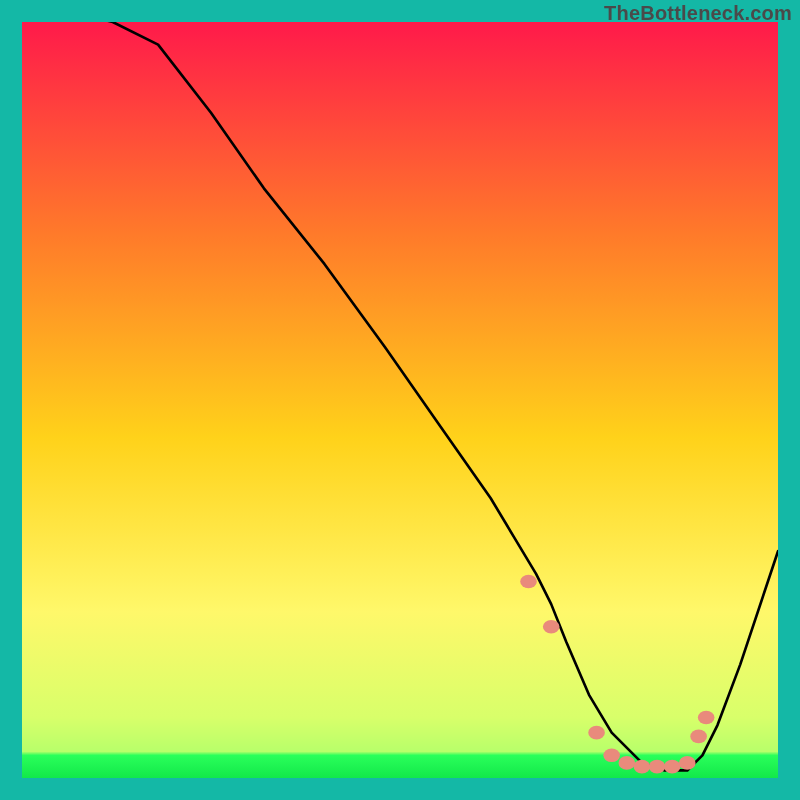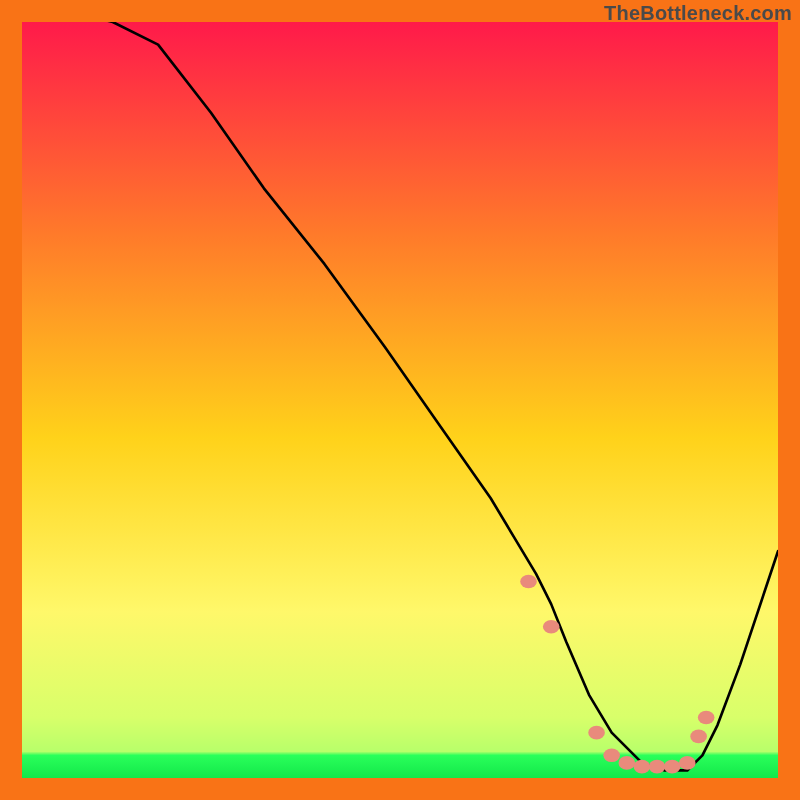--- a/index.html
+++ b/index.html
@@ -10,21 +10,21 @@
     height: 800px;
     overflow: hidden;
     font-family: Arial, Helvetica, sans-serif;
   }
   .frame {
     position: absolute;
     top: 0;
     left: 0;
     width: 800px;
     height: 800px;
-    background: #f97316;
+    background: #14b8a6;
   }
   .plot-area {
     position: absolute;
     
     top: 22px;
     left: 22px;
     width: 756px;
     height: 756px;
     overflow: hidden;
   }

